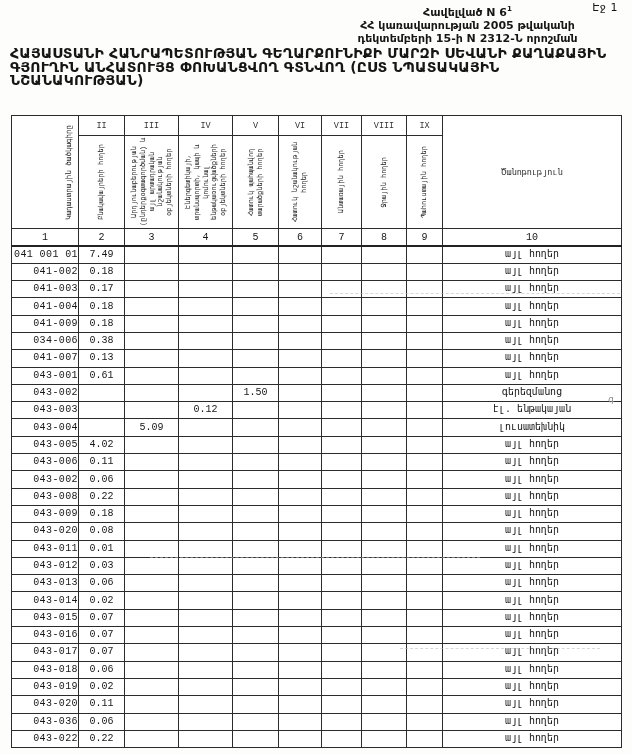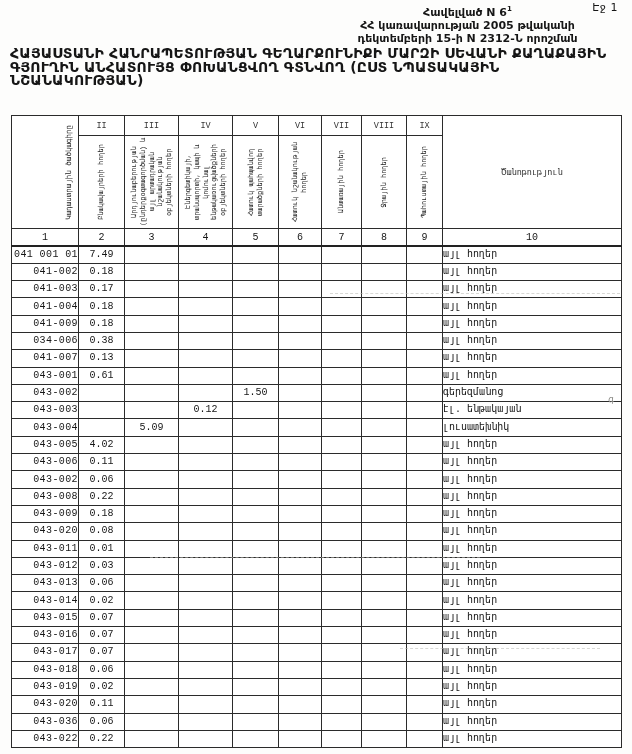--- a/index.html
+++ b/index.html
@@ -50,21 +50,21 @@
   th.c1 .vtext{margin:0 4px 0 auto;font-size:7.5px;}
   th.c10{font-size:8.5px;text-align:center;vertical-align:middle;color:#222;}
   tr.r-nums td{
     height:16px;text-align:center;font-size:10px;
     border-bottom:2px solid #222;
   }
   tr.data-row{height:17.3px;}
   tr.data-row td{font-size:10px;line-height:1;}
   td.code{text-align:right;padding-left:5px;letter-spacing:.4px;}
   td.val{text-align:center;}
-  td.note{text-align:left;padding-left:8px;font-size:9.3px;}
+  td.note{text-align:center;padding-left:8px;font-size:9.3px;}
   .margin-annotation{
     position:absolute;top:394px;left:608px;
     font-size:9px;color:#8a8a86;transform:rotate(-8deg);
     font-style:italic;
   }
   .scan-artifact{
     position:absolute;height:0;border-top:1px dashed #b9b9b4;opacity:.55;
   }
 </style>
 </head>

